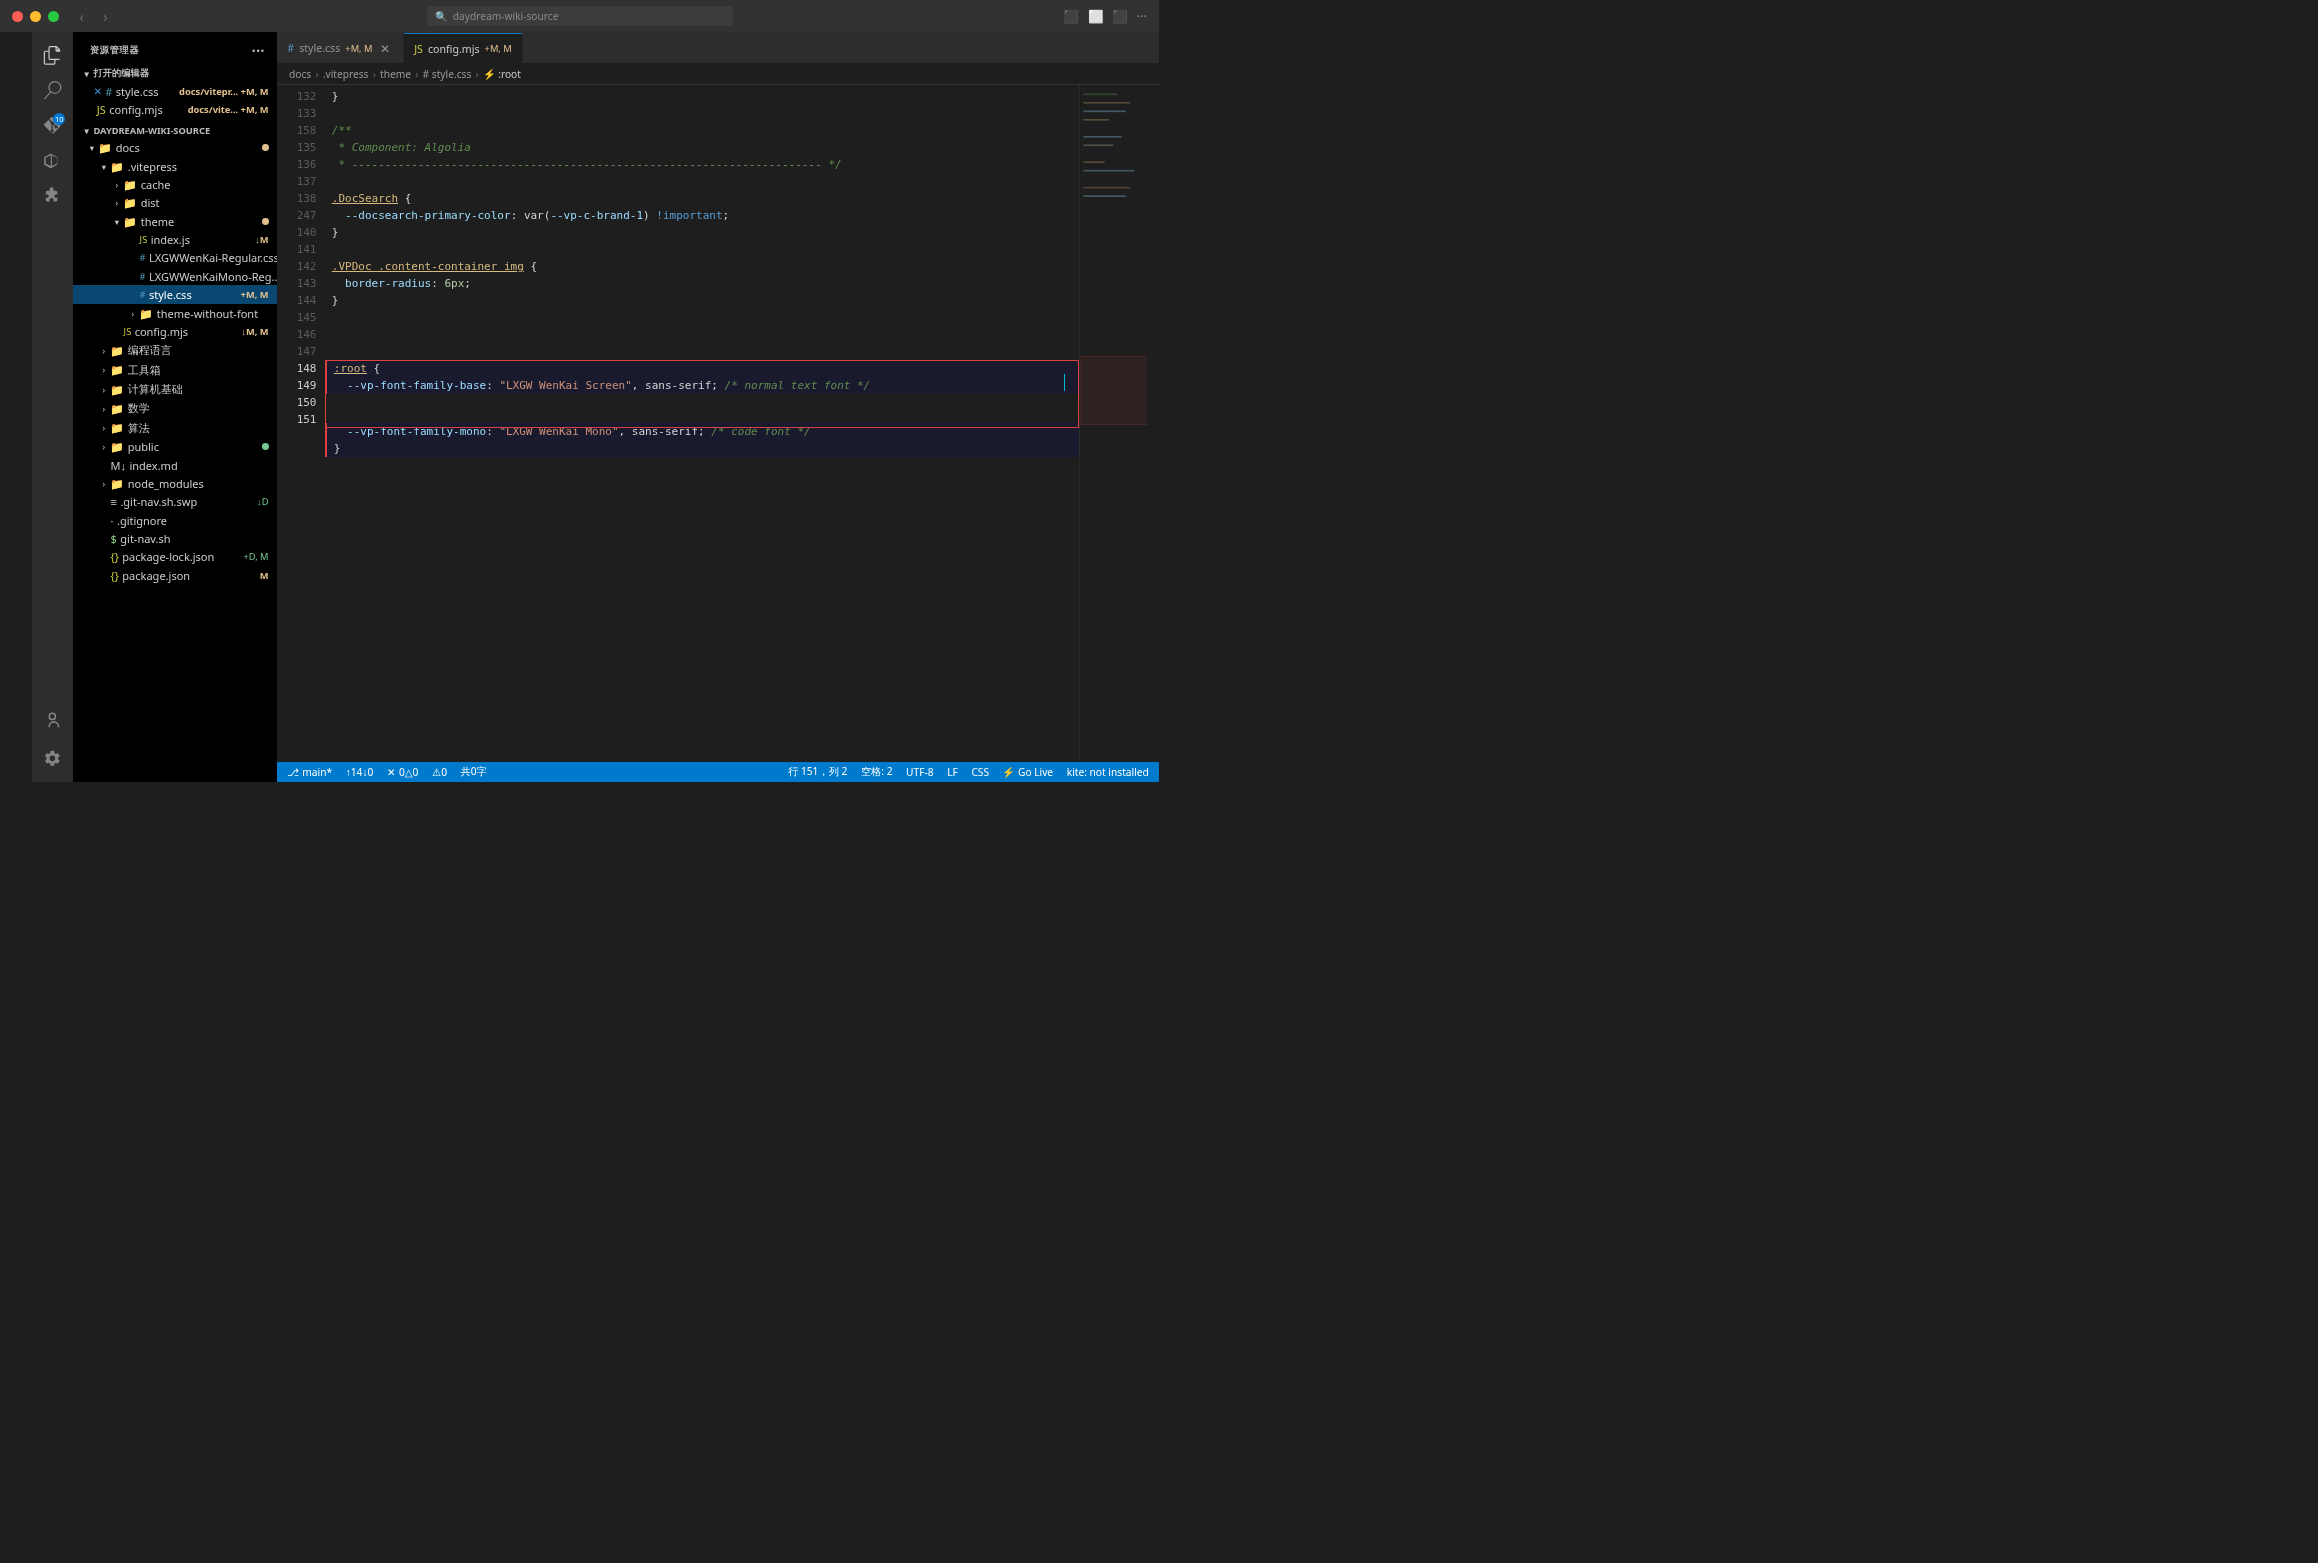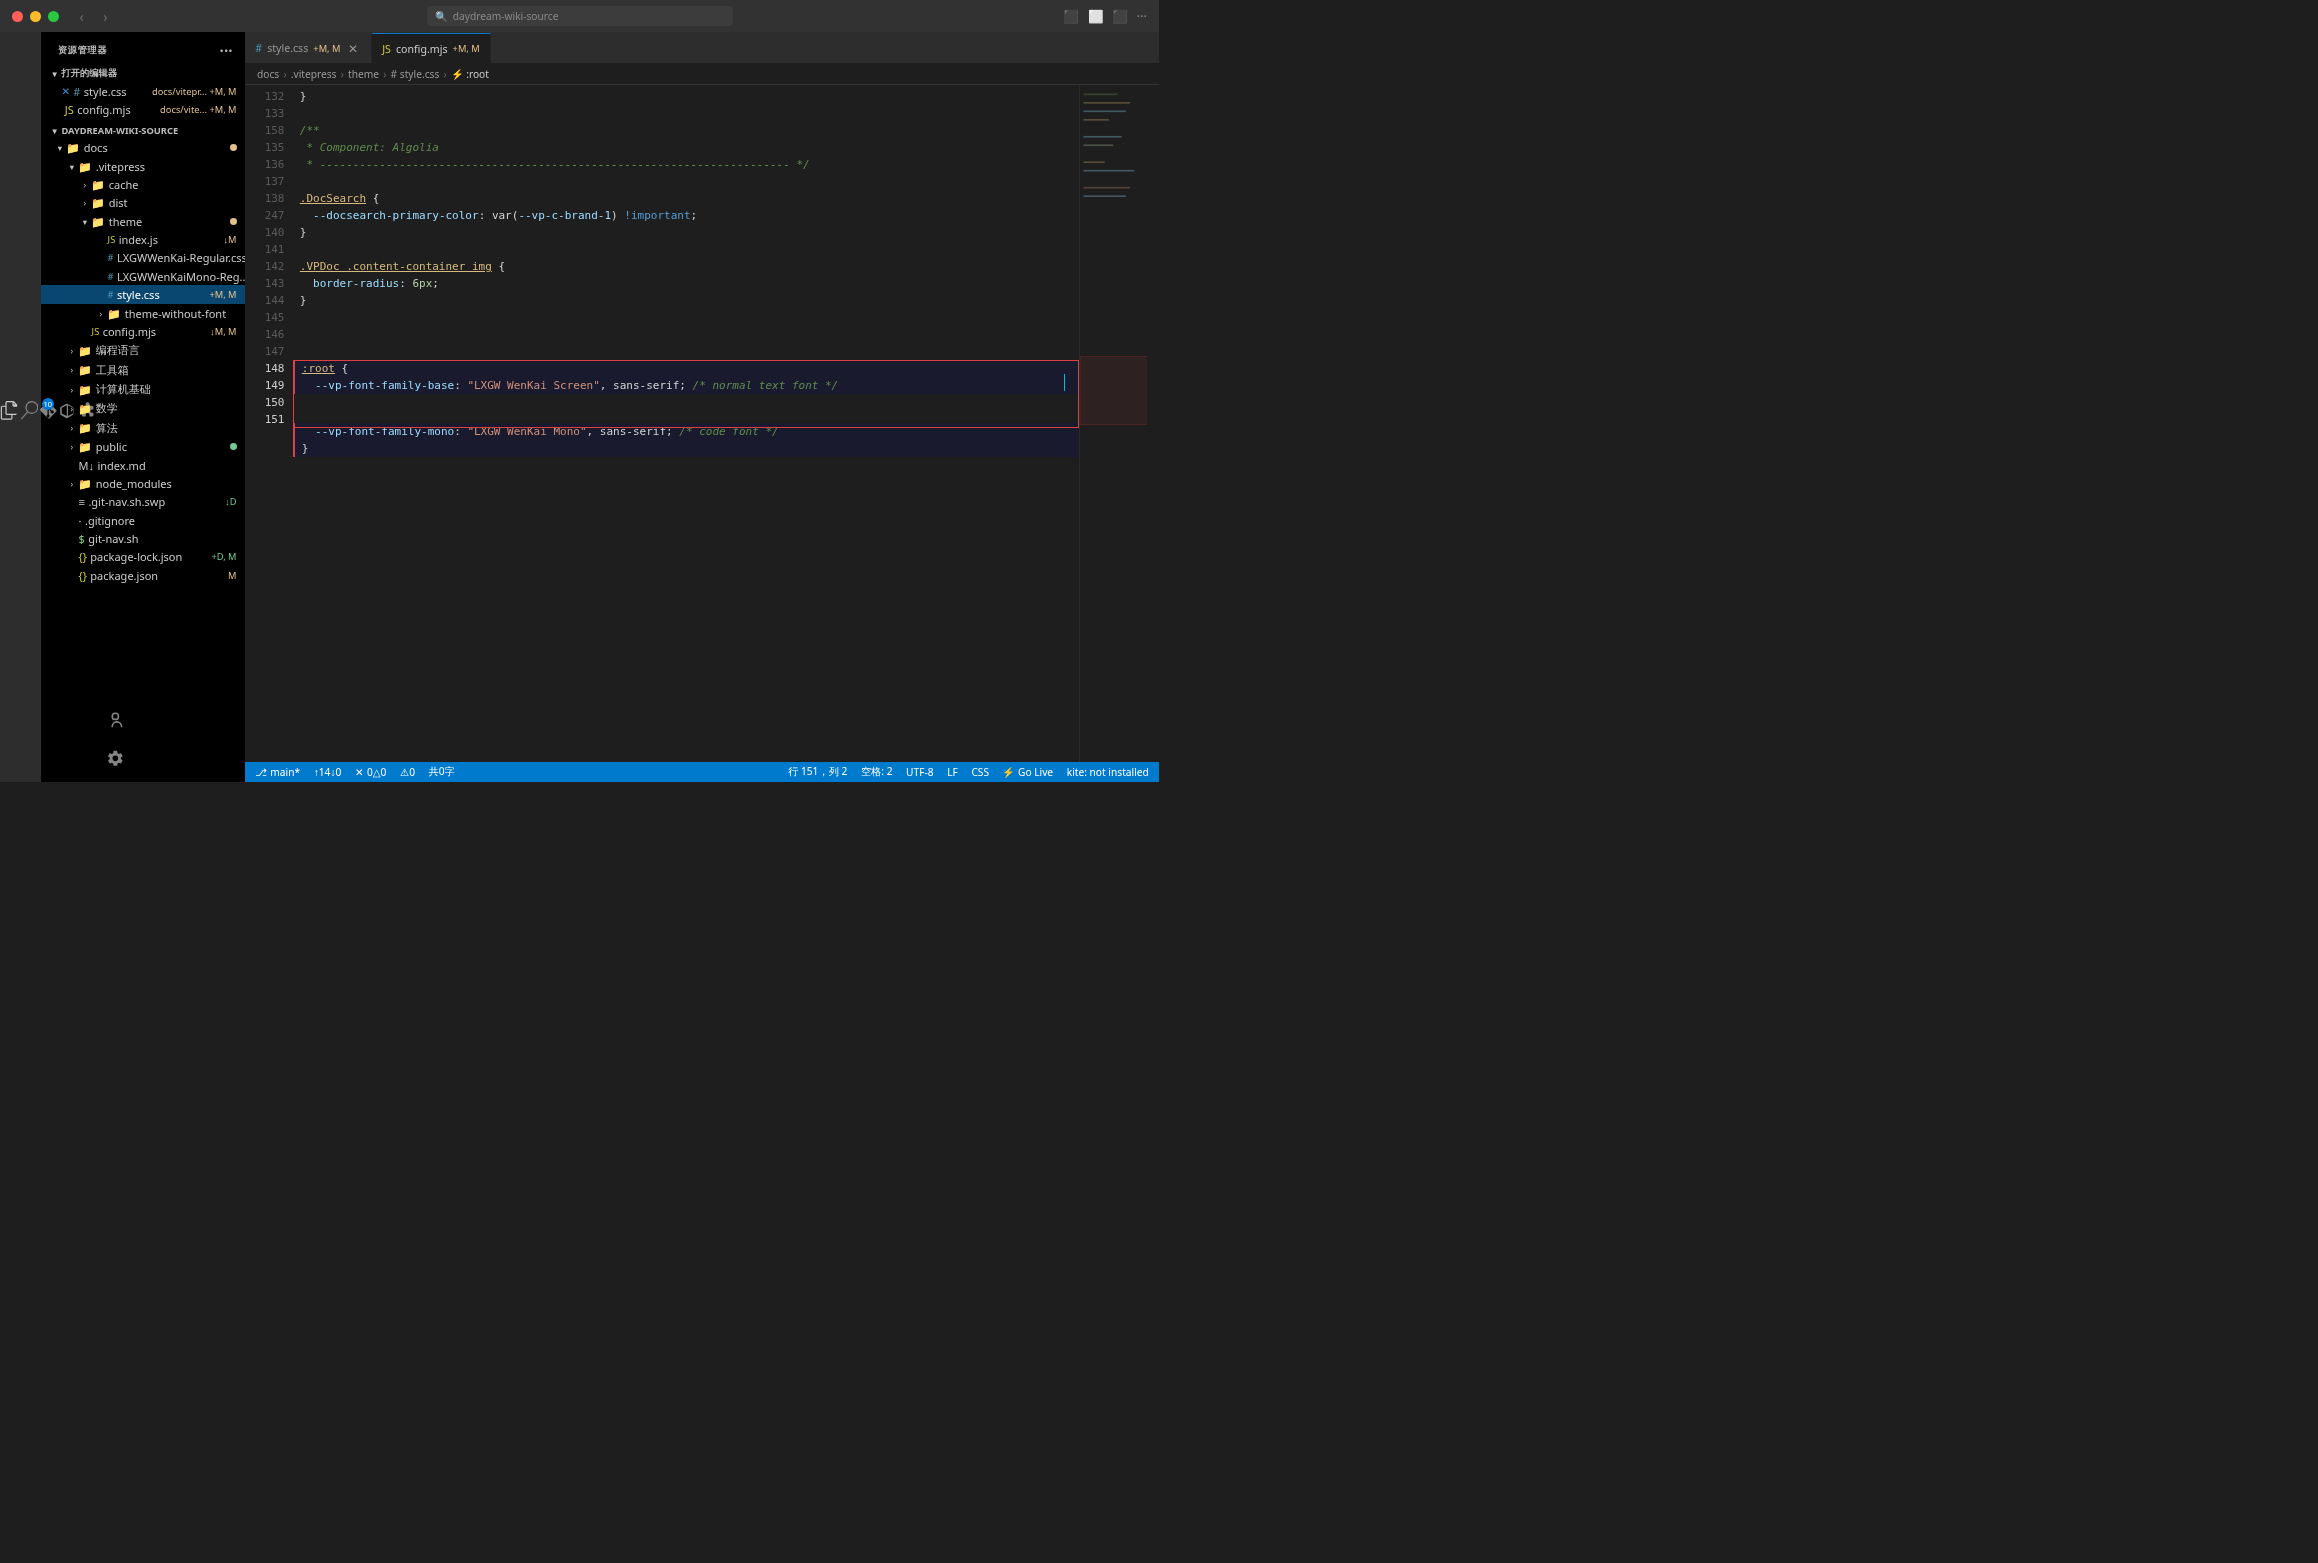--- a/index.html
+++ b/index.html
@@ -76,25 +76,26 @@
     .main-layout {
       display: flex;
       height: calc(782px - 32px);
     }
 
     
     .activity-bar {
       width: 41px;
       background: #2d2d2d;
       display: flex;
-      flex-direction: row;
+      flex-direction: column;
       align-items: center;
       padding-top: 6.8px;
       gap: 1px;
       flex-shrink: 0;
+      margin-left: 32px;
     }
     .activity-icon {
       width: 34px;
       height: 34px;
       display: flex;
       align-items: center;
       justify-content: center;
       color: #858585;
       font-size: 17px;
       cursor: pointer;
@@ -173,21 +174,21 @@
       font-size: 8.5px;
       text-align: center;
     }
     .tree-item .file-badge {
       margin-left: auto;
       padding-right: 8.5px;
       color: #73c991;
       font-size: 9.3px;
       white-space: nowrap;
     }
-    .tree-item .file-badge.modified { color: #e2c08d; }
+    .tree-item .file-badge.modified { color: #e2c08d; font-weight: bold; }
     .tree-item .file-badge.added { color: #73c991; }
     .dot-indicator {
       width: 6.8px;
       height: 6.8px;
       border-radius: 50%;
       background: #73c991;
       margin-left: auto;
       margin-right: 8.5px;
       flex-shrink: 0;
     }

